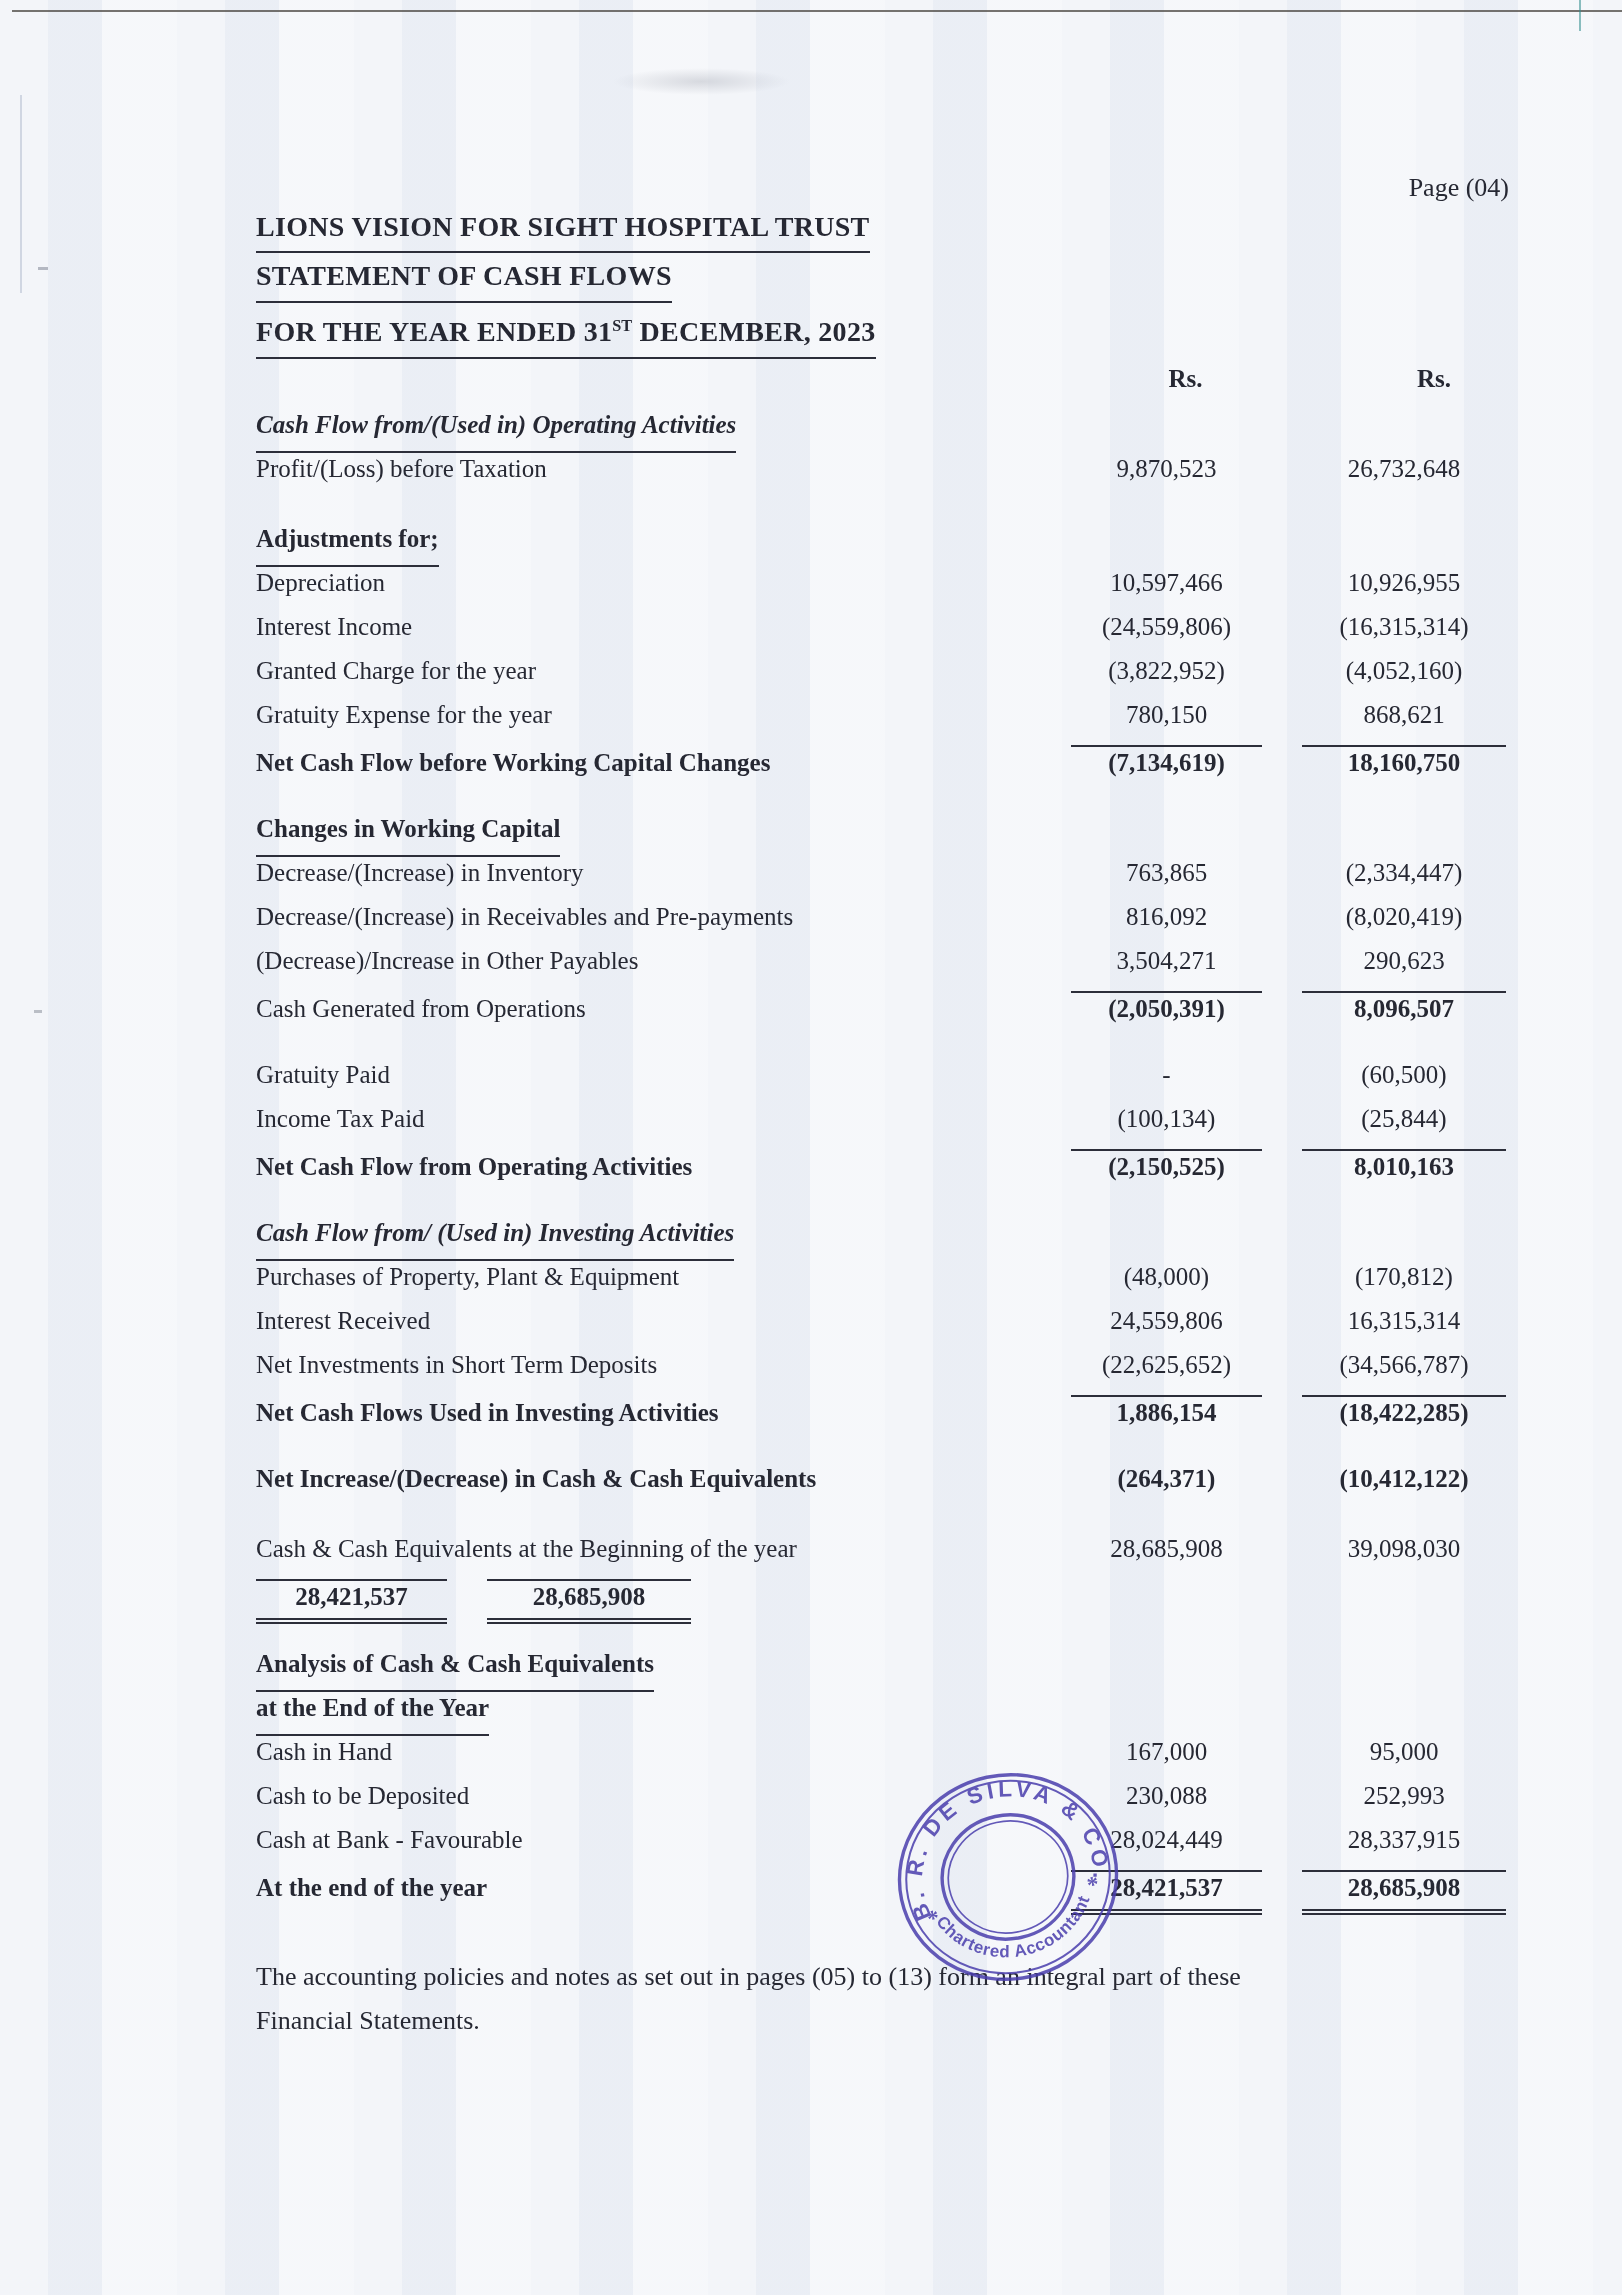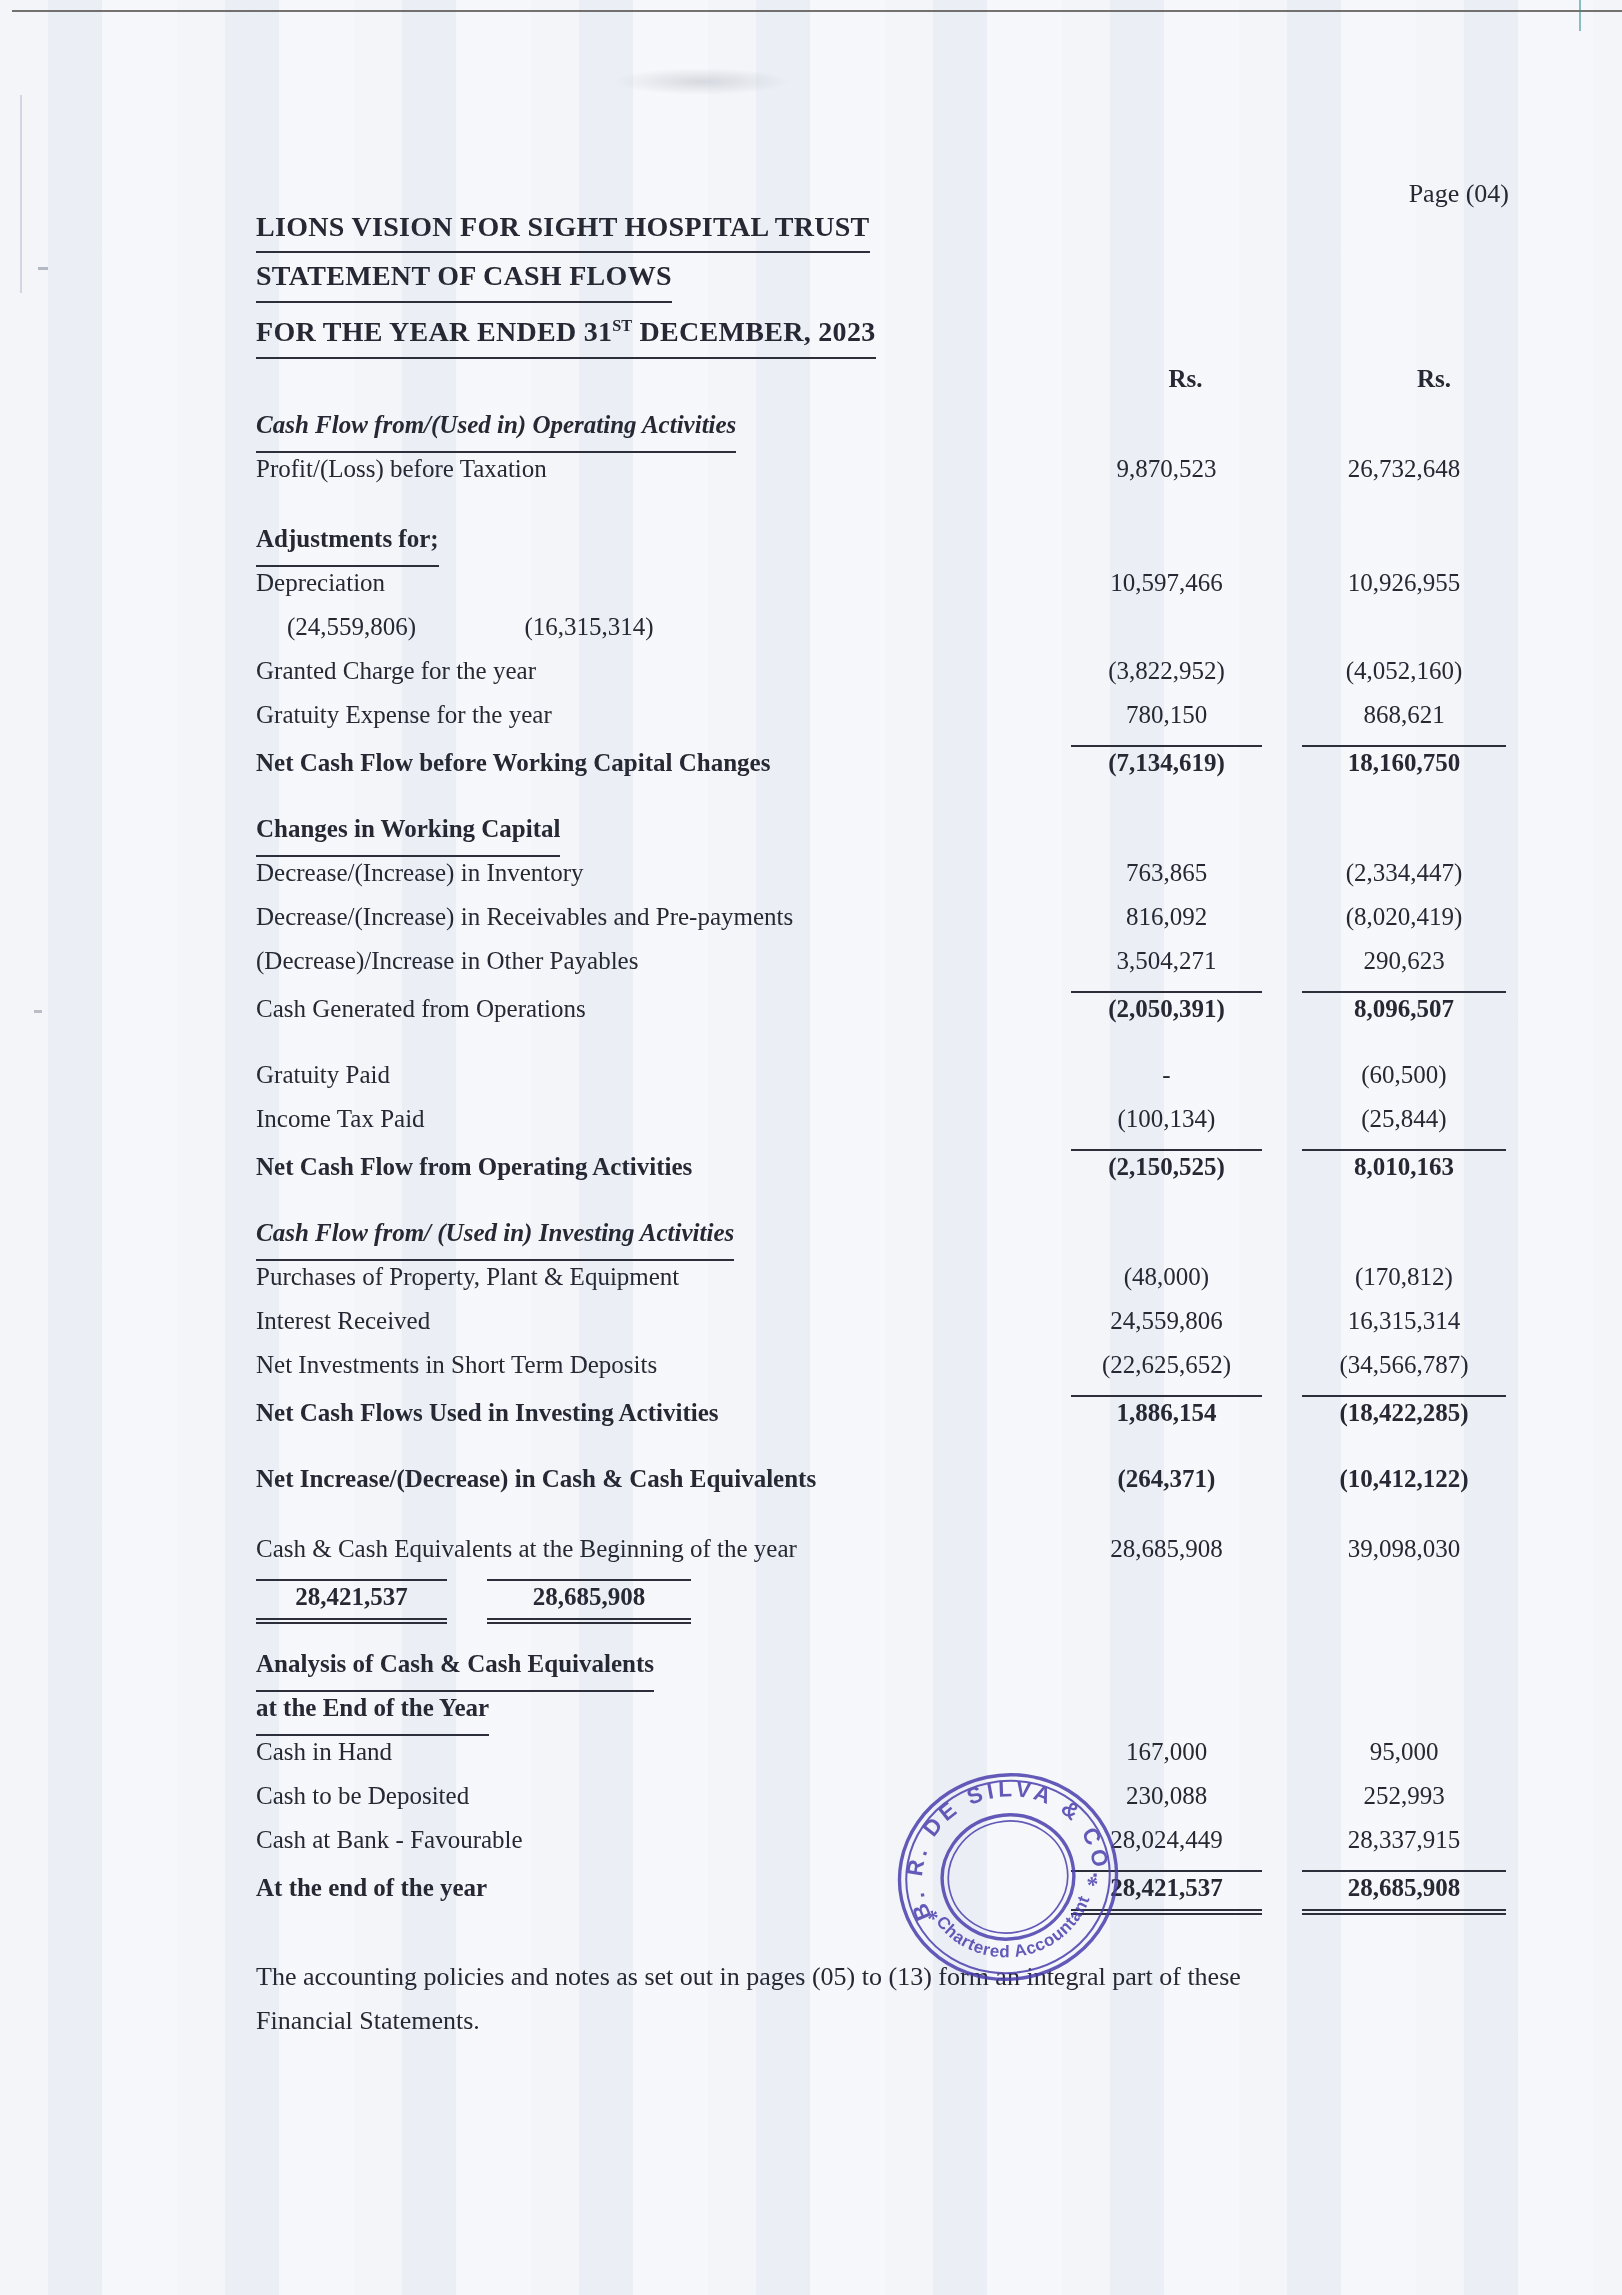--- a/index.html
+++ b/index.html
@@ -22,21 +22,21 @@
   }
   
   .scan-top-line{position:absolute;top:10.2px;left:12.3px;right:0;height:2px;background:#4a4640;opacity:.75;}
   .scan-teal-line{position:absolute;top:0;right:42px;width:2px;height:31px;background:#2f8d8d;opacity:.55;}
   .scan-left-line{position:absolute;top:95px;left:20.4px;width:1.4px;height:198px;background:#9aa7c0;opacity:.4;}
   .speck1{position:absolute;left:38px;top:267px;width:9.5px;height:2.7px;background:#8a8f9c;opacity:.6;}
   .speck2{position:absolute;left:34px;top:1010px;width:8.2px;height:2.7px;background:#8a8f9c;opacity:.55;}
   .smudge{position:absolute;left:613px;top:68px;width:177px;height:27px;border-radius:50%;
     background:radial-gradient(closest-side,rgba(120,125,140,.25),rgba(120,125,140,0));}
 
-  .page-number{position:absolute;top:179px;right:114px;font-size:26px;}
+  .page-number{position:absolute;top:173px;right:114px;font-size:26px;}
 
   .title-block{line-height:46px;}
   .title-line{display:block;}
   .title-line > .ul-t{font-weight:bold;font-size:28px;letter-spacing:0.3px;
     border-bottom:2px solid #2c2e3a;display:inline-block;padding-bottom:1.4px;}
   sup{font-size:58%;vertical-align:super;letter-spacing:0;}
 
   .col-heads{display:flex;margin-top:55px;align-items:flex-end;}
   .col-heads .flexfill{flex:1 1 auto;}
   .hcell1{width:191px;text-align:center;}
@@ -117,20 +117,21 @@
         <div class="colgap"></div>
         <div class="num n2"></div>
       </div>
       <div class="row">
         <div class="lab"><span>Depreciation</span></div>
         <div class="num n1">10,597,466</div>
         <div class="colgap"></div>
         <div class="num n2">10,926,955</div>
       </div>
       <div class="row">
+        <div class="lab"><span>Interest Income</span></div>
         <div class="num n1">(24,559,806)</div>
         <div class="colgap"></div>
         <div class="num n2">(16,315,314)</div>
       </div>
       <div class="row">
         <div class="lab"><span>Granted Charge for the year</span></div>
         <div class="num n1">(3,822,952)</div>
         <div class="colgap"></div>
         <div class="num n2">(4,052,160)</div>
       </div>

